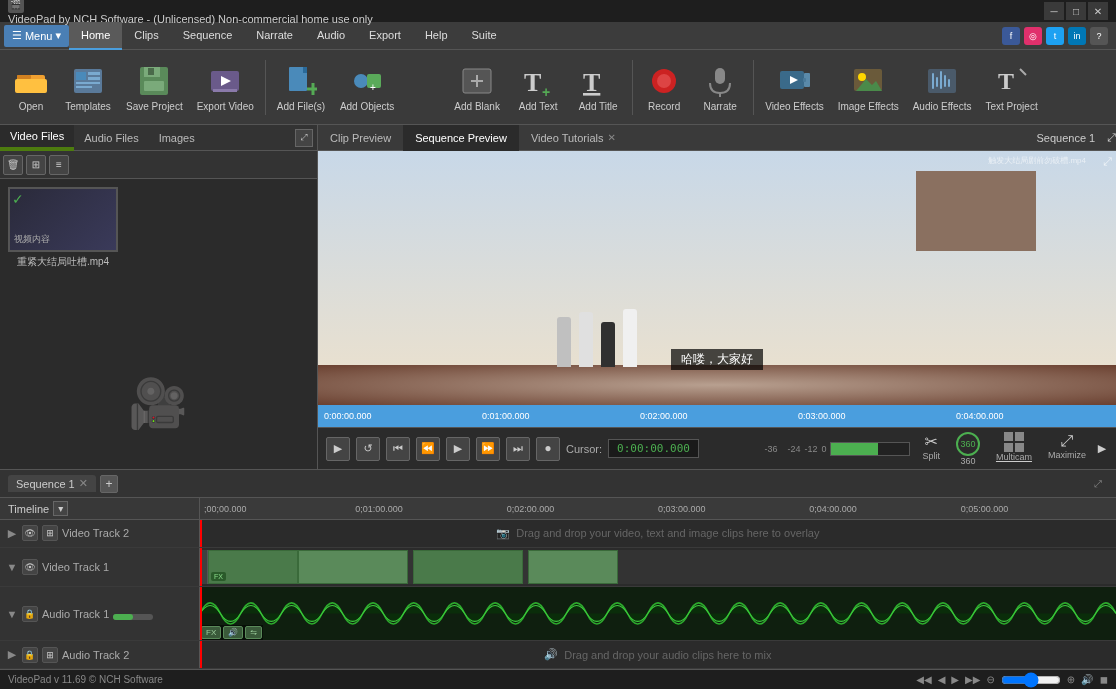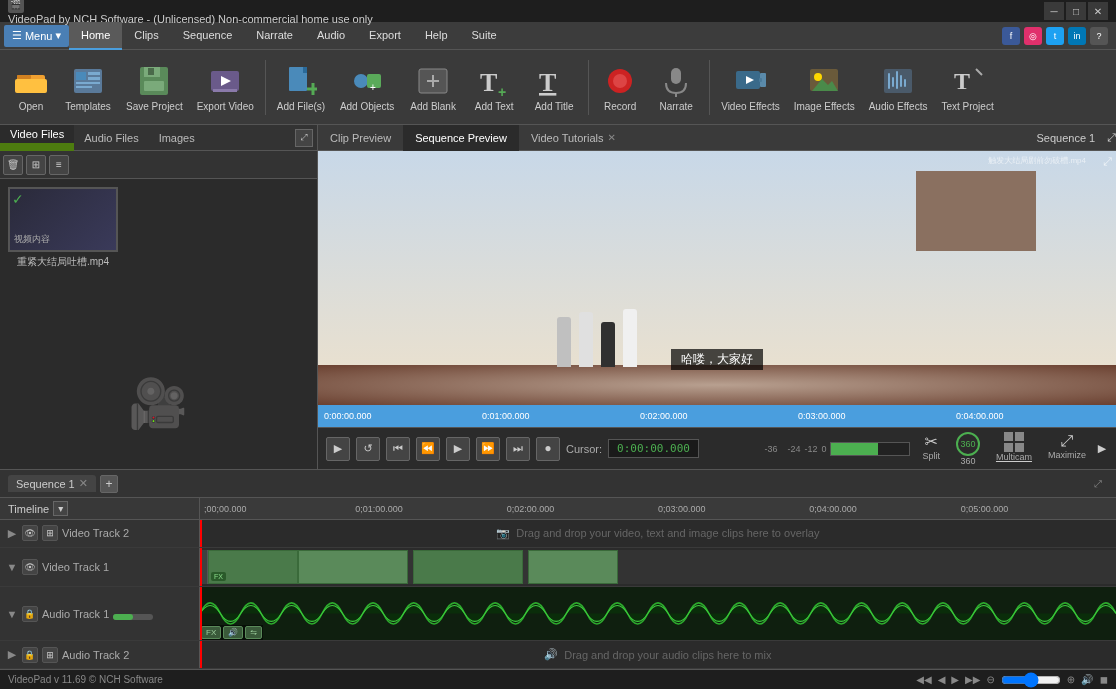--- a/index.html
+++ b/index.html
@@ -26,21 +26,21 @@
     .toolbar-label { font-size: 10px; color: #ccc; text-align: center; white-space: nowrap; }
     .toolbar-sep { width: 1px; background: #555; height: 55px; margin: 0 3px; }
 
     
     #main { display: flex; height: calc(689px - 22px - 28px - 75px - 20px); }
 
     
     #left-panel { width: 318px; background: #2b2b2b; border-right: 1px solid #555; display: flex; flex-direction: column; }
     #file-tabs { display: flex; background: #333; border-bottom: 1px solid #555; height: 26px; align-items: center; }
     .file-tab { padding: 3px 10px; font-size: 11px; cursor: pointer; color: #bbb; height: 26px; display: flex; align-items: center; }
-    .file-tab.active { background: #2b2b2b; color: white; border-bottom: 8px solid #4d7c0f; }
+    .file-tab.active { background: #2b2b2b; color: white; border-bottom: 4px solid #4d7c0f; }
     .file-tab-icons { margin-left: auto; display: flex; align-items: center; padding-right: 4px; gap: 3px; }
     .small-icon-btn { width: 18px; height: 18px; background: #444; border: 1px solid #666; display: flex; align-items: center; justify-content: center; cursor: pointer; font-size: 9px; color: #ccc; }
 
     #file-toolbar { display: flex; padding: 3px; background: #333; border-bottom: 1px solid #555; height: 28px; align-items: center; gap: 3px; }
     .file-tool-btn { width: 20px; height: 20px; background: #444; border: 1px solid #666; display: flex; align-items: center; justify-content: center; cursor: pointer; font-size: 10px; color: #ccc; border-radius: 2px; }
 
     #file-content { flex: 1; overflow: hidden; padding: 8px; }
     .video-thumb { display: flex; flex-direction: column; align-items: center; width: 110px; }
     .thumb-img { width: 110px; height: 65px; background: #1a1a1a; border: 2px solid #555; position: relative; overflow: hidden; }
     .thumb-checkmark { position: absolute; top: 2px; left: 2px; color: #4CAF50; font-size: 14px; }
@@ -210,21 +210,21 @@
     <div class="toolbar-icon">
       <svg width="32" height="32" viewBox="0 0 32 32">
           <circle cx="10" cy="16" r="7" fill="#4a8aba"></circle>
           <rect x="16" y="9" width="14" height="14" rx="2" fill="#5aaa5a"></rect>
           <text x="22" y="26" font-size="10" fill="white" text-anchor="middle">+</text>
         </svg>
     </div>
     <span class="toolbar-label">Add Objects</span>
   </div>
 
-  <div class="toolbar-item" style="min-width:60px;">
+  <div class="toolbar-item" style="min-width:60px;margin-left:44px;">
     <div class="toolbar-icon">
       <svg width="32" height="32" viewBox="0 0 32 32">
           <rect x="2" y="4" width="28" height="24" rx="2" fill="#555" stroke="#888" stroke-width="1"></rect>
           <line x1="16" y1="10" x2="16" y2="22" stroke="#aaa" stroke-width="2"></line>
           <line x1="10" y1="16" x2="22" y2="16" stroke="#aaa" stroke-width="2"></line>
         </svg>
     </div>
     <span class="toolbar-label">Add Blank</span>
   </div>
 

